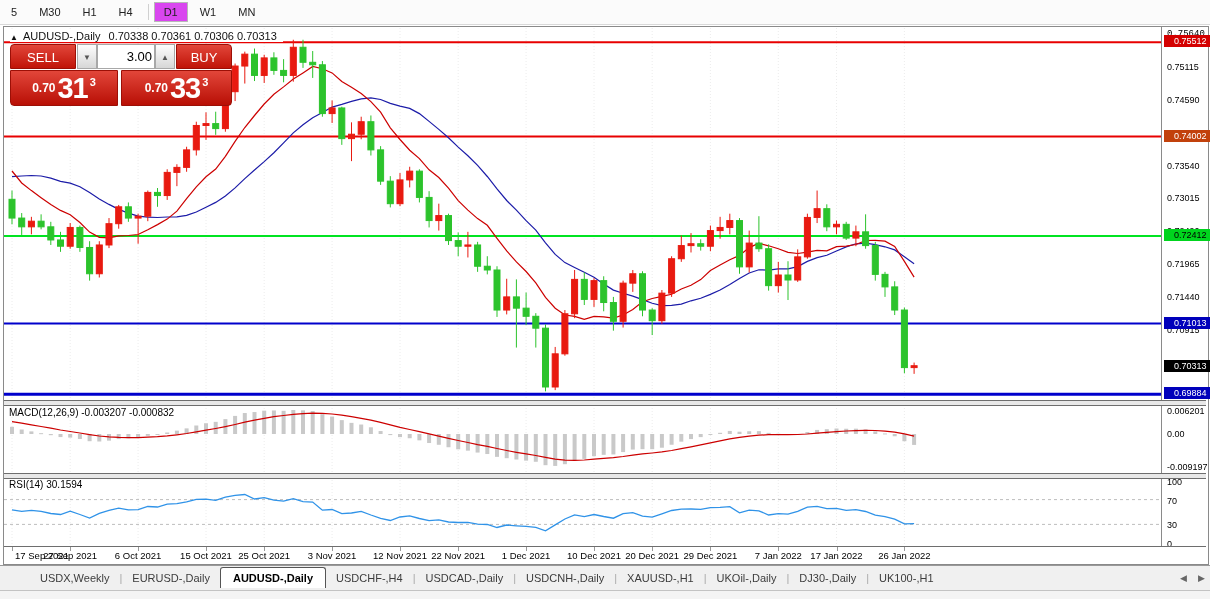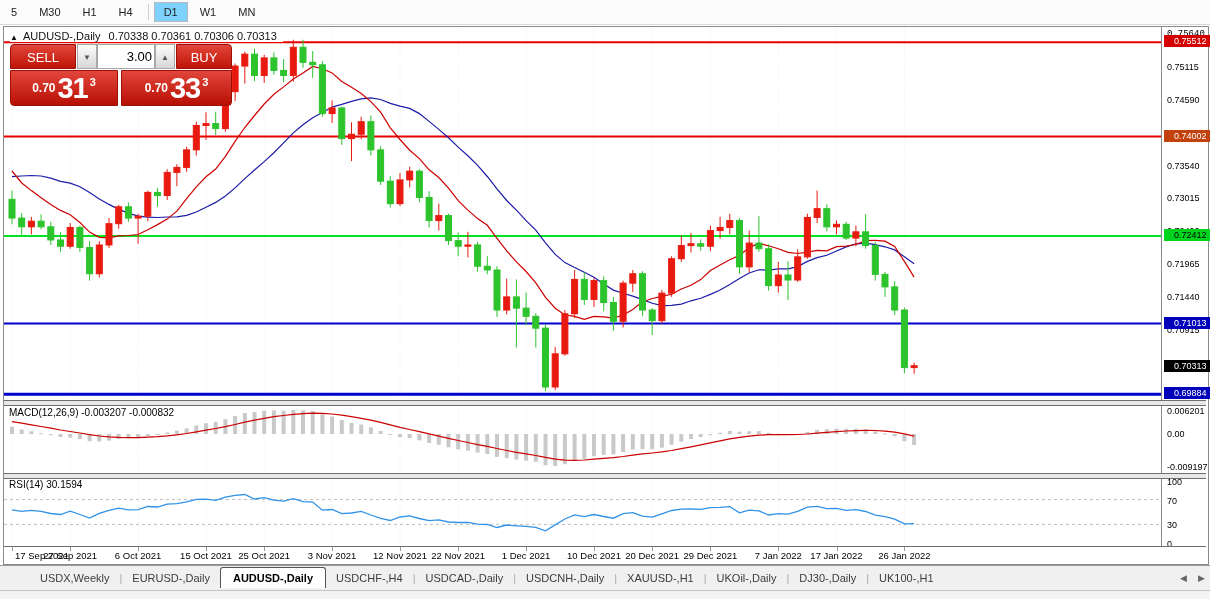--- a/index.html
+++ b/index.html
@@ -1,20 +1,20 @@
 <!DOCTYPE html>
 <html><head>
 <meta charset="utf-8">
 <style>
   html,body{margin:0;padding:0;background:#ffffff;font-family:"Liberation Sans",sans-serif;}
   #app{position:relative;width:1210px;height:599px;overflow:hidden;background:#fff;}
   
   #tf-bar{position:absolute;left:0;top:0;width:1210px;height:24px;background:#fbfbfb;border-bottom:1px solid #d9d9d9;display:flex;align-items:center;}
   .tf-item{font-size:11px;color:#222;padding:3px 9px;margin:0 1px;border:1px solid transparent;cursor:default;}
-  .tf-item.active{background:#7dd3fc;border:1px solid #b8b8b8;}
+  .tf-item.active{background:#d946ef;border:1px solid #b8b8b8;}
   .tf-sep{width:1px;height:16px;background:#d0d0d0;margin:0 4px;}
   
   #chart-window{position:absolute;left:3px;top:26px;width:1204px;height:537px;border:1px solid #8a8a8a;background:#fff;}
   #chart-title{position:absolute;left:6px;top:3px;font-size:11px;color:#111;z-index:30;background:#fff;padding-right:6px;}
   #chart-title .tri{font-size:8px;margin-right:5px;}
   #chart-title .ohlc{margin-left:8px;}
   svg{position:absolute;left:0;overflow:hidden;}
   #main-svg{top:1px;}
   #macd-svg{top:378px;}
   #rsi-svg{top:450px;}

